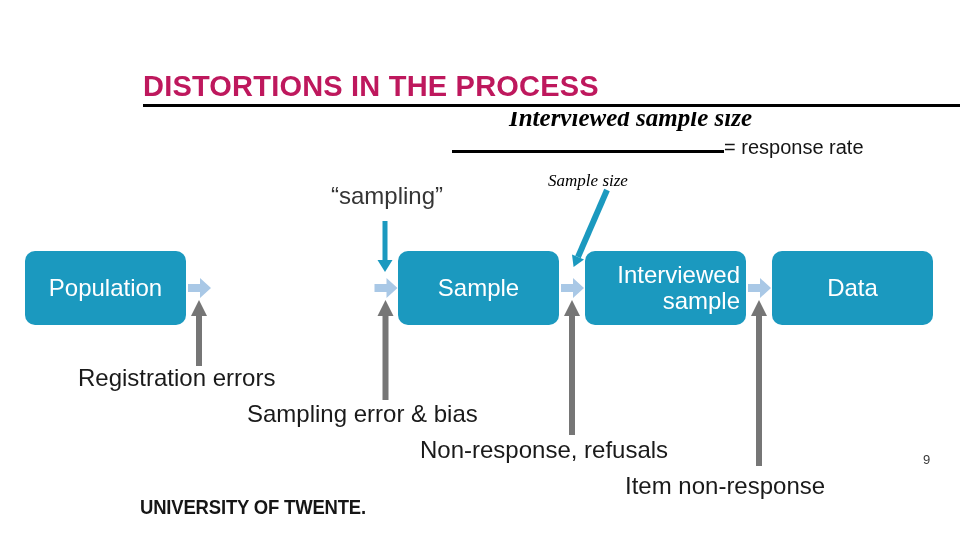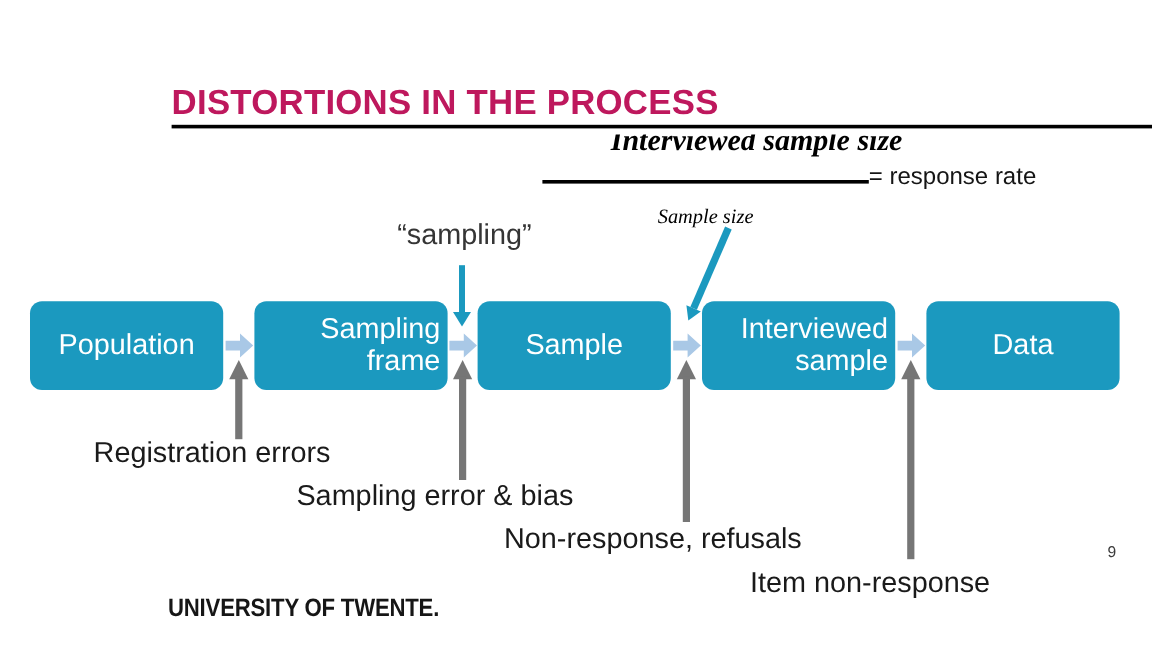--- a/index.html
+++ b/index.html
@@ -82,23 +82,20 @@
 
     <g>
       <path d="M607,190 L578,257" stroke="#1b99bf" stroke-width="6" fill="none"></path>
       <polygon fill="#1b99bf" points="573.6,267.1 584,259.6 572,254.4"></polygon>
     </g>
   </svg>
 
   <div class="box b0">
     <span>Population</span>
   </div>
-  <div class="box b1">
-    <span>Sampling frame</span>
-  </div>
   <div class="box b3">
     <span>Interviewed sample</span>
   </div>
   <div class="box b2">
     <span>Sample</span>
   </div>
   <div class="box b4">
     <span>Data</span>
   </div>
 

